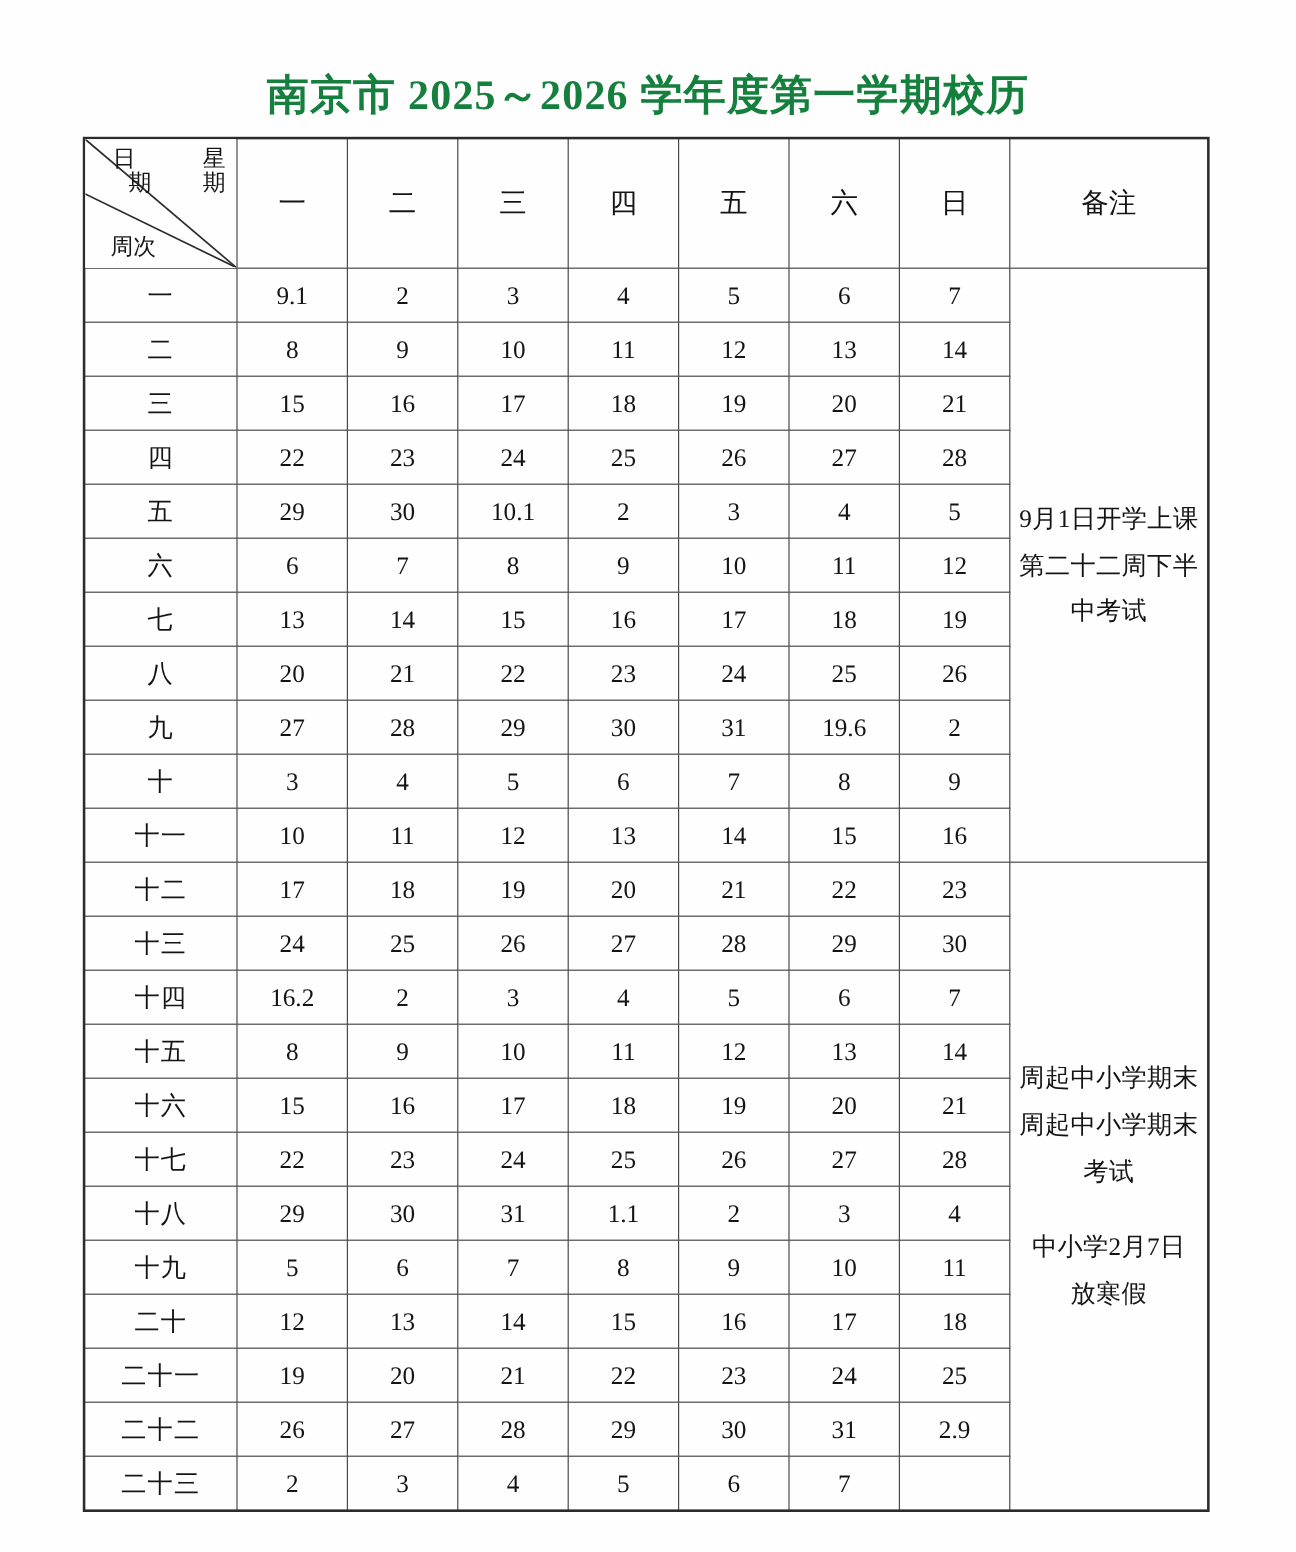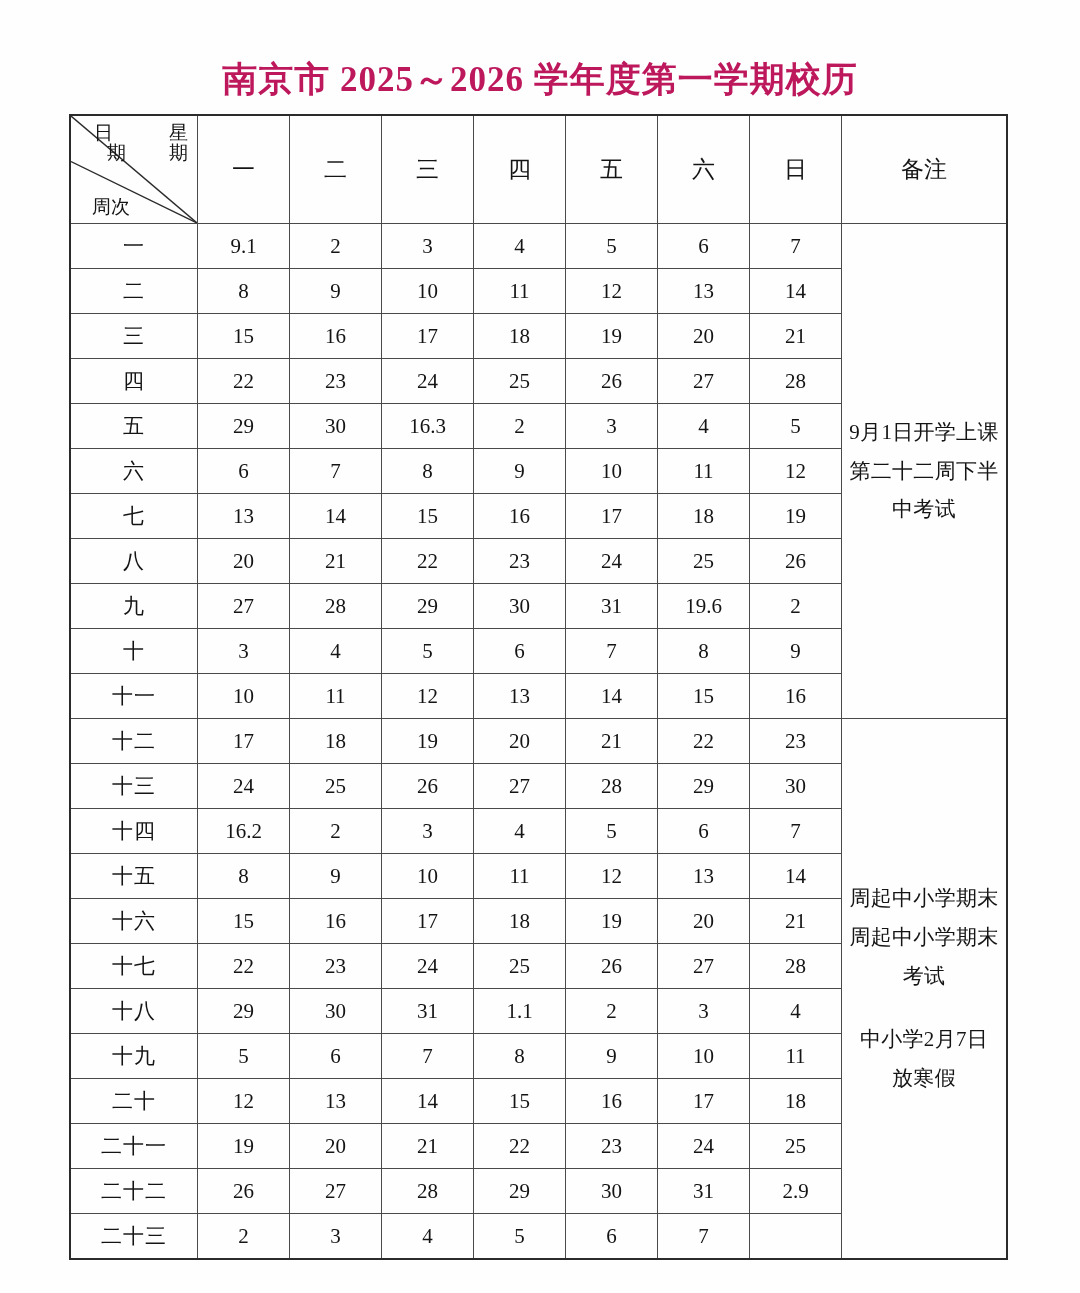--- a/index.html
+++ b/index.html
@@ -24,21 +24,21 @@
   
   .title {
     position: absolute;
     top: 56px;
     left: 0;
     width: 1080px;
     text-align: center;
     font-size: 35px;
     font-weight: bold;
     letter-spacing: 1px;
-    color: #be185d;
+    color: #15803d;
     white-space: nowrap;
   }
 
   
   .cal-wrap {
     position: absolute;
     top: 115px;
     left: 70px;
     width: 936px;
   }
@@ -192,21 +192,21 @@
             <td>24</td>
             <td>25</td>
             <td>26</td>
             <td>27</td>
             <td>28</td>
           </tr>
           <tr>
             <td class="wk">五</td>
             <td>29</td>
             <td>30</td>
-            <td>16.3</td>
+            <td>10.1</td>
             <td>2</td>
             <td>3</td>
             <td>4</td>
             <td>5</td>
           </tr>
           <tr>
             <td class="wk">六</td>
             <td>6</td>
             <td>7</td>
             <td>8</td>

